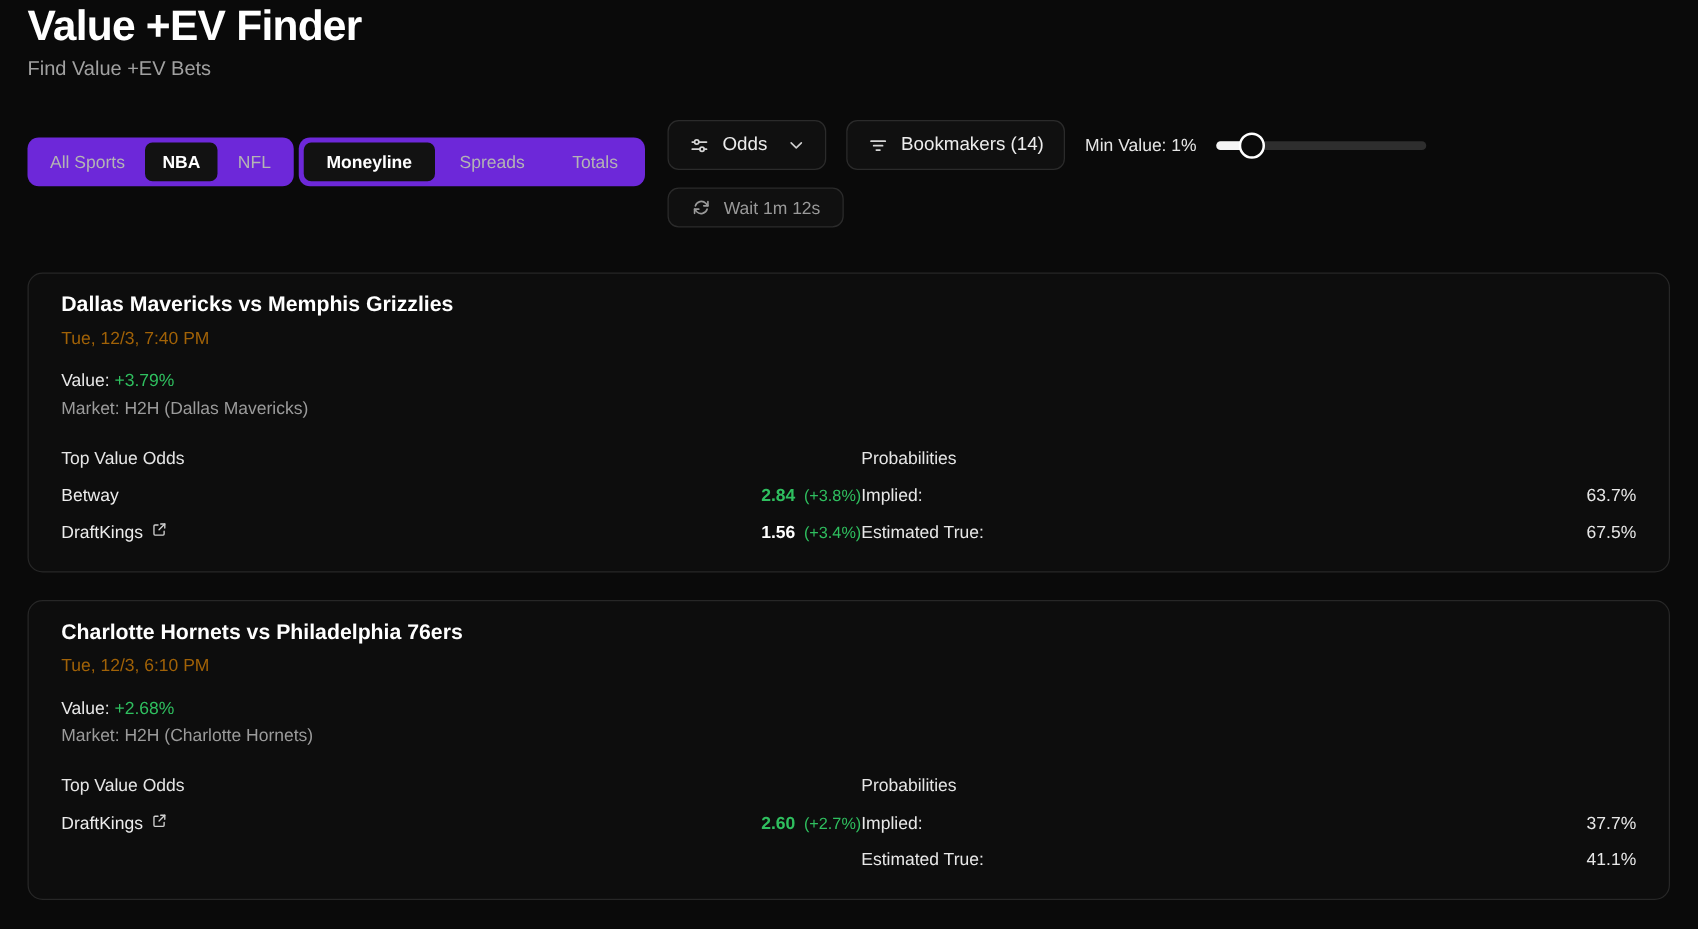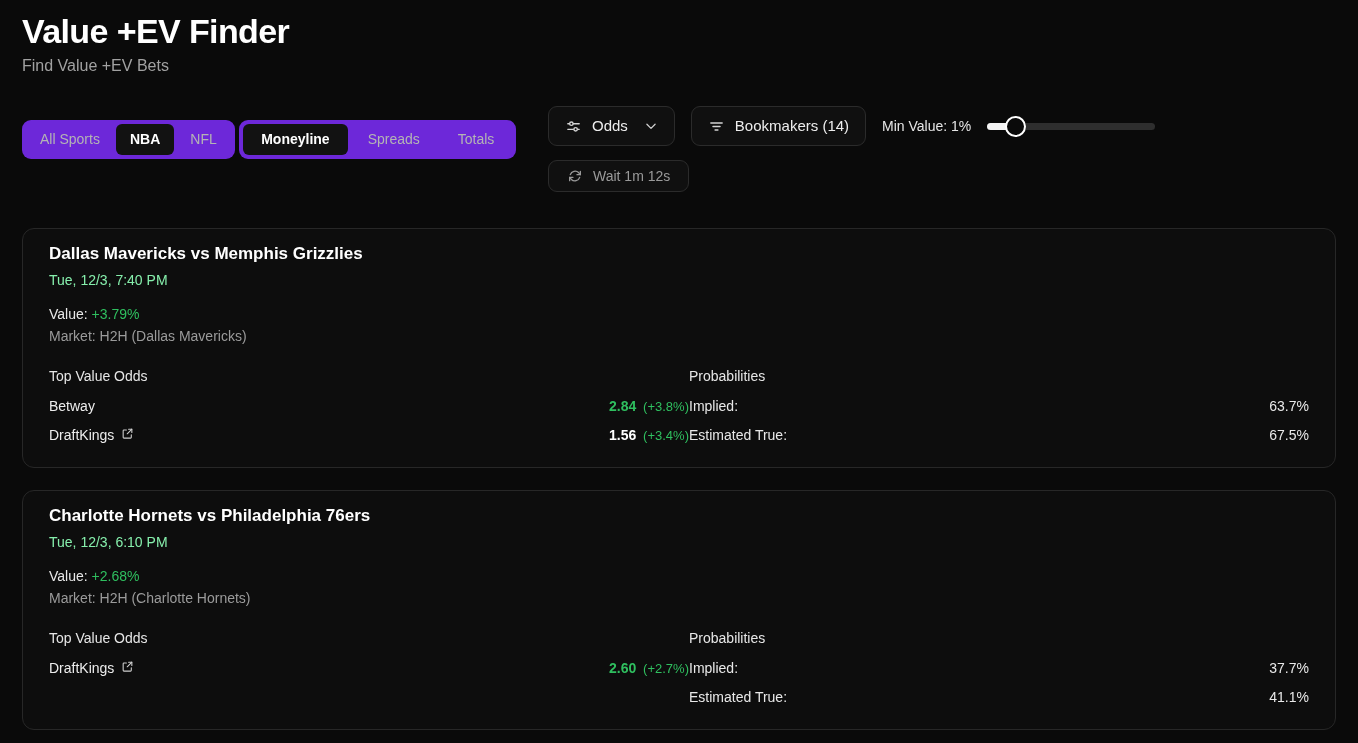--- a/index.html
+++ b/index.html
@@ -6,21 +6,21 @@
   html, body {
     width: 1358px; height: 743px;
     background: #0a0a0a;
     font-family: "Liberation Sans", sans-serif;
     color: #fafafa;
     overflow: hidden;
   }
   .page { padding: 0 22px; }
 
   
-  .hdr { padding-top: 10px; }
+  .hdr { }
   .hdr h1 {
     font-size: 34px; font-weight: bold; letter-spacing: -0.6px;
     color: #ffffff; line-height: 42px;
   }
   .hdr .sub {
     font-size: 16px; color: #a1a1a1; margin-top: 4px; line-height: 20px;
   }
 
   
   .controls { margin-top: 30px; position: relative; height: 104px; }
@@ -32,21 +32,21 @@
   .seg .opt {
     font-size: 14px; color: #b4b4b4; padding: 7px 14px; border-radius: 6px;
     line-height: 17px; white-space: nowrap; cursor: pointer;
   }
   .seg .opt.active { background: #121212; color: #ffffff; font-weight: bold; }
 
   .seg-row-2 { margin-top: 14px; }
   .seg-row-2 .opt { padding: 7px 18px; font-size: 14px; }
 
   .right-controls {
-    position: absolute; left: 526px; top: 0; right: 0;
+    position: absolute; left: 512px; top: 0; right: 0;
   }
   .rc-row { display: flex; align-items: center; gap: 16px; }
   .rc-row-2 { margin-top: 14px; }
 
   .btn {
     display: inline-flex; align-items: center; gap: 10px;
     background: #101010; border: 1px solid #2b2b2b; border-radius: 9px;
     padding: 10px 16px; font-size: 15px; color: #ededed; cursor: pointer;
     line-height: 18px; white-space: nowrap;
   }
@@ -72,21 +72,21 @@
 
   
   .cards { margin-top: 18px; }
   .card {
     border: 1px solid #272727; border-radius: 12px;
     background: #0d0d0d; padding: 14px 26px 24px 26px; margin-bottom: 22px;
   }
   .card h2 {
     font-size: 17px; font-weight: bold; color: #ffffff; line-height: 21px;
   }
-  .card .when { font-size: 14px; color: #86efac; margin-top: 8px; line-height: 17px; }
+  .card .when { font-size: 14px; color: #a16207; margin-top: 8px; line-height: 17px; }
   .card .meta { margin-top: 16px; }
   .card .value-line { font-size: 14px; color: #e8e8e8; line-height: 18px; }
   .card .value-line .pct { color: #2fbf5f; }
   .card .market { font-size: 14px; color: #9b9b9b; margin-top: 4px; line-height: 18px; }
 
   .cols { display: flex; margin-top: 22px; }
   .col-left { width: 640px; flex: none; }
   .col-right { flex: 1; }
   .col-h { font-size: 14px; color: #e6e6e6; line-height: 18px; }
 

